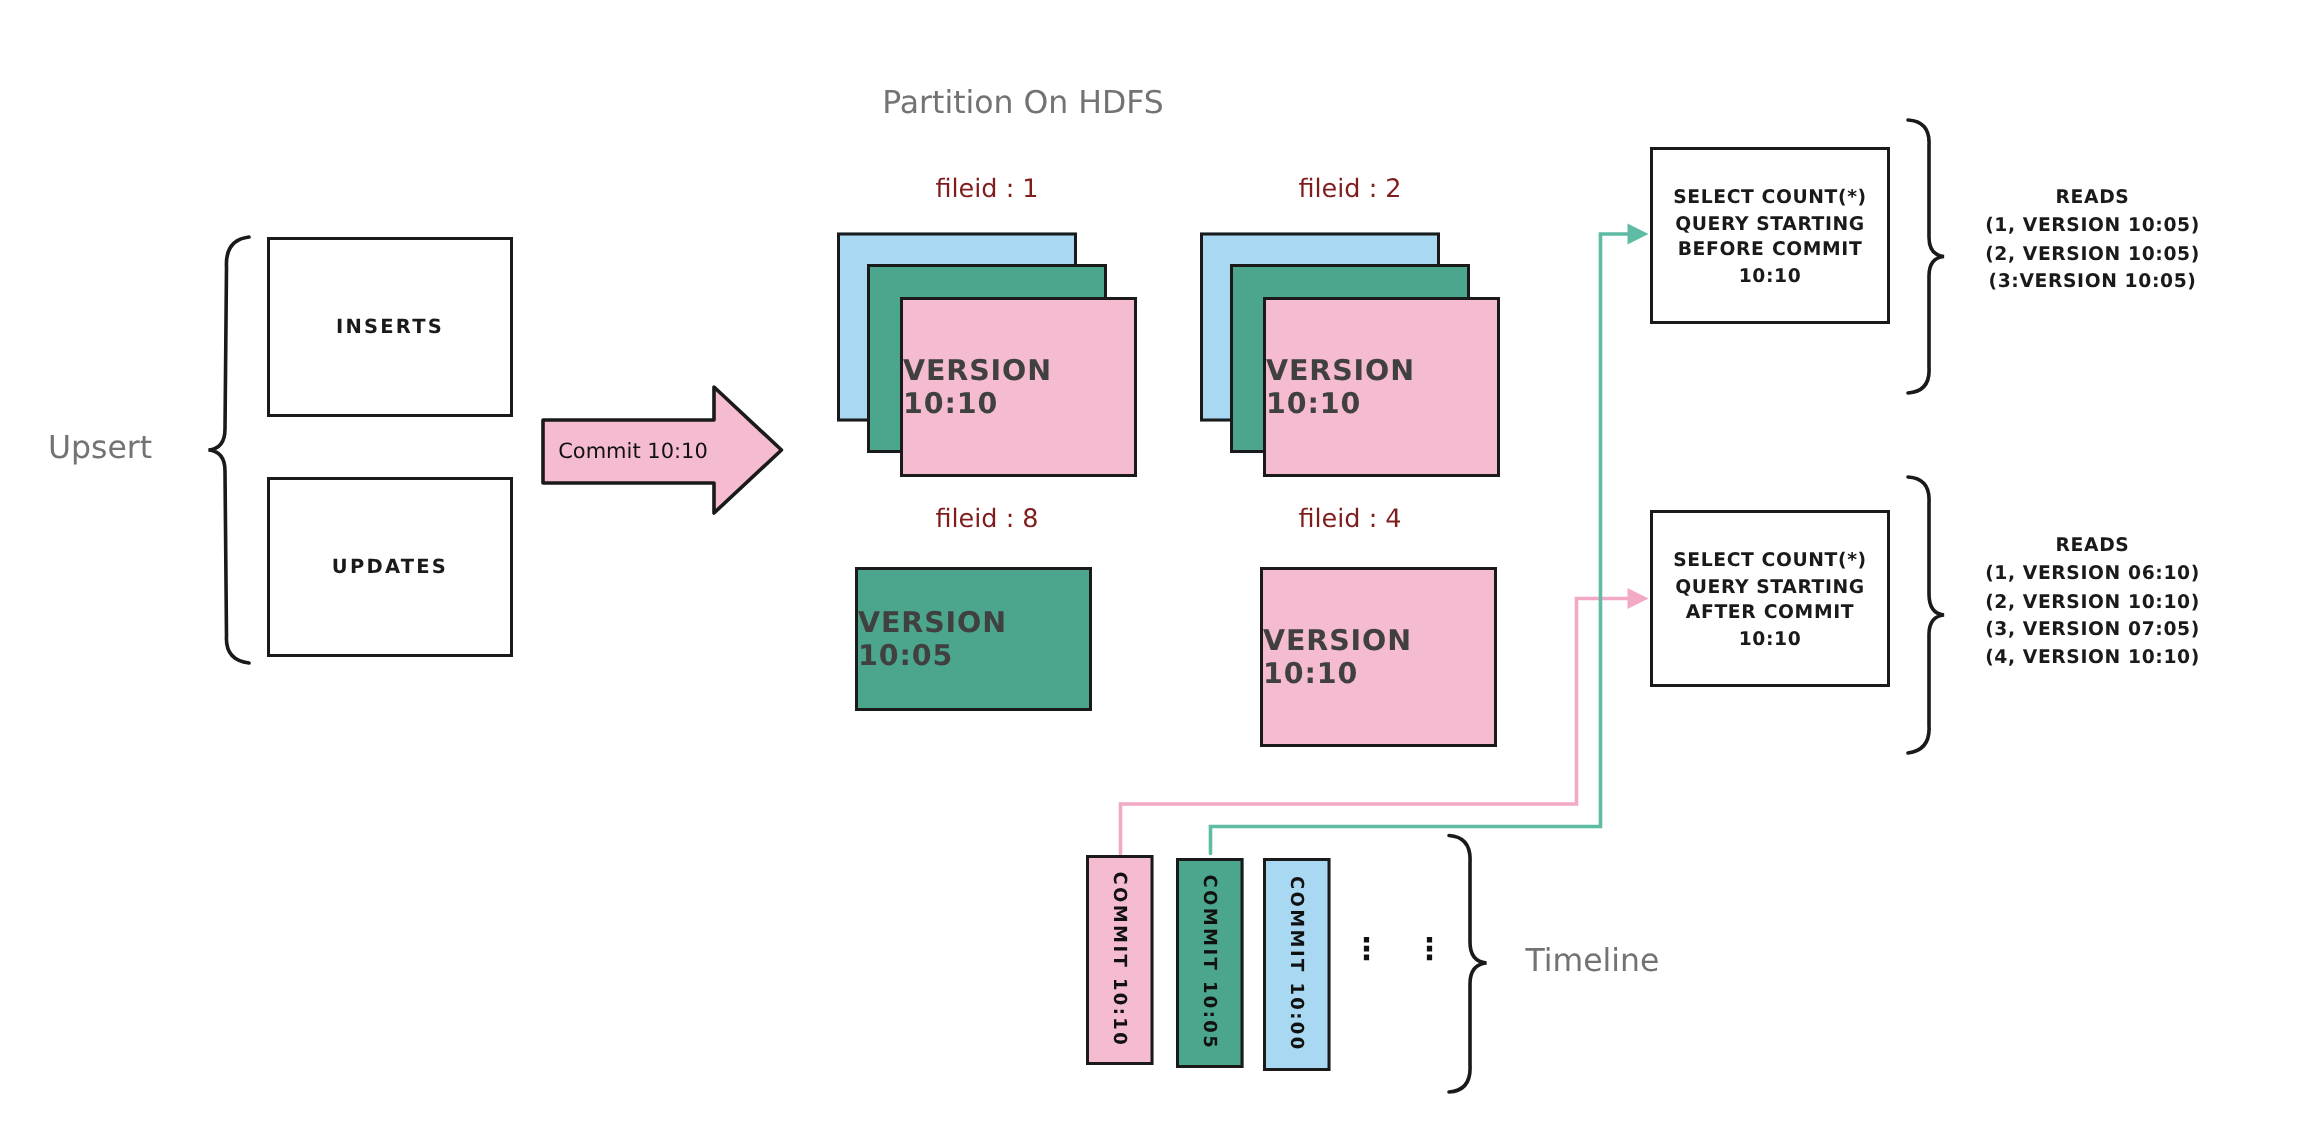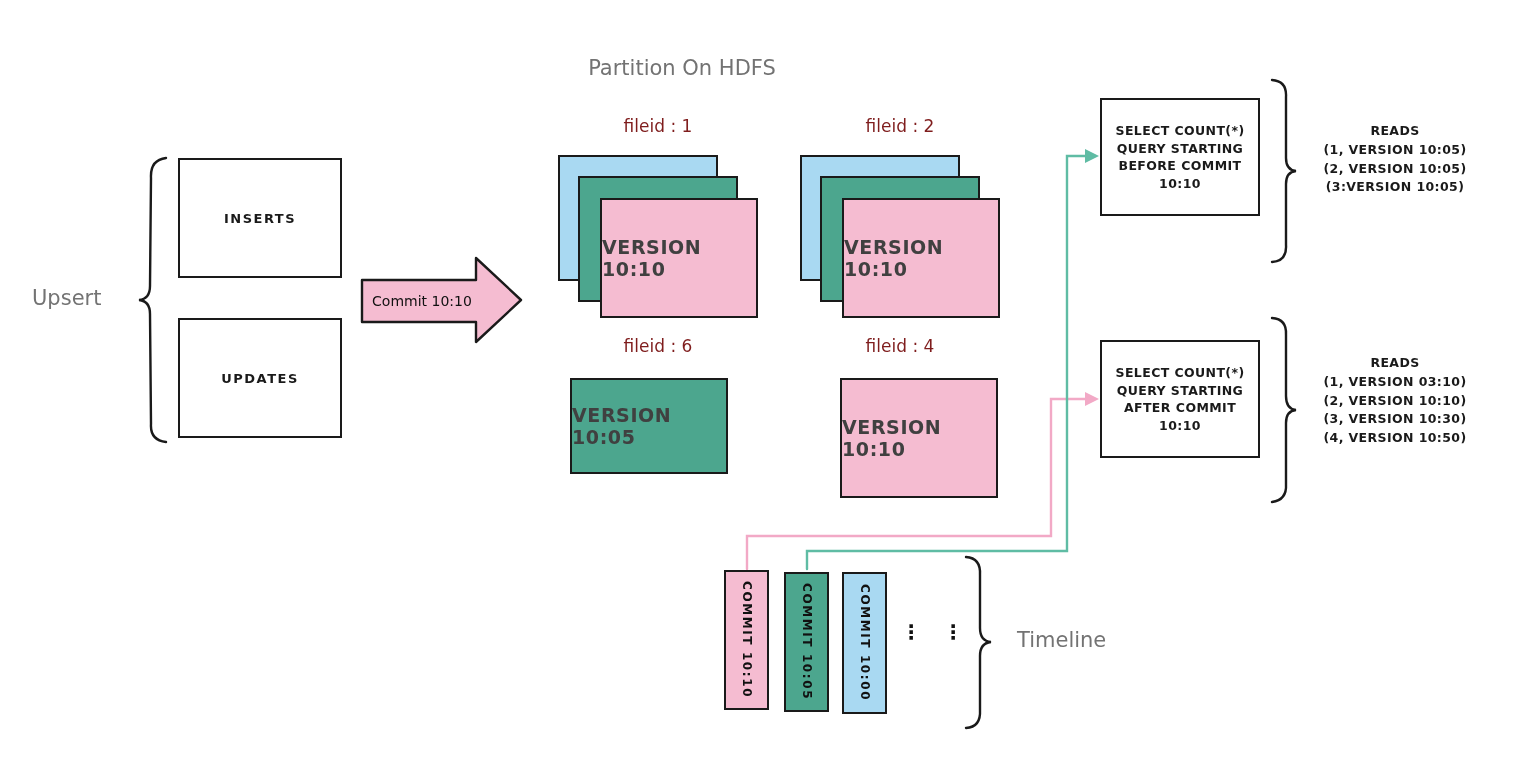--- a/index.html
+++ b/index.html
@@ -92,21 +92,21 @@
   </div>
 
   <div class="box" style="left:178px; top:318px; width:164px; height:120px;">
     <span class="caps">UPDATES</span>
   </div>
 
   <div class="arrow-label" style="left:368px; top:288px; width:108px; height:26px;">Commit 10:10</div>
 
   <div class="abs hand-sm center" style="left:558px; top:116px; width:200px;">fileid : 1</div>
   <div class="abs hand-sm center" style="left:800px; top:116px; width:200px;">fileid : 2</div>
-  <div class="abs hand-sm center" style="left:558px; top:336px; width:200px;">fileid : 6</div>
+  <div class="abs hand-sm center" style="left:558px; top:336px; width:200px;">fileid : 8</div>
   <div class="abs hand-sm center" style="left:800px; top:336px; width:200px;">fileid : 4</div>
 
   <div class="card fill-blue" style="left:558px; top:155px; width:160px; height:126px;"></div>
   <div class="card fill-green" style="left:578px; top:176px; width:160px; height:126px;"></div>
   <div class="card fill-pink" style="left:600px; top:198px; width:158px; height:120px;">
     <span class="version">VERSION 10:10</span>
   </div>
 
   <div class="card fill-blue" style="left:800px; top:155px; width:160px; height:126px;"></div>
   <div class="card fill-green" style="left:820px; top:176px; width:160px; height:126px;"></div>
@@ -142,24 +142,24 @@
     <div>SELECT COUNT(*)</div>
     <div>QUERY STARTING</div>
     <div>
       <span class="em">AFTER</span><span>COMMIT</span>
     </div>
     <div>10:10</div>
   </div>
 
   <div class="reads" style="left:1305px; top:354px; width:180px;">
     <div>READS</div>
-    <div>(1, VERSION 03:10)</div>
+    <div>(1, VERSION 06:10)</div>
     <div>(2, VERSION 10:10)</div>
-    <div>(3, VERSION 10:30)</div>
-    <div>(4, VERSION 10:50)</div>
+    <div>(3, VERSION 07:05)</div>
+    <div>(4, VERSION 10:10)</div>
   </div>
 
   <div class="tl-box fill-pink" style="left:724px; top:570px; width:45px; height:140px;">
     <span class="vtext">COMMIT 10:10</span>
   </div>
   <div class="tl-box fill-green" style="left:784px; top:572px; width:45px; height:140px;">
     <span class="vtext">COMMIT 10:05</span>
   </div>
   <div class="tl-box fill-blue" style="left:842px; top:572px; width:45px; height:142px;">
     <span class="vtext">COMMIT 10:00</span>

